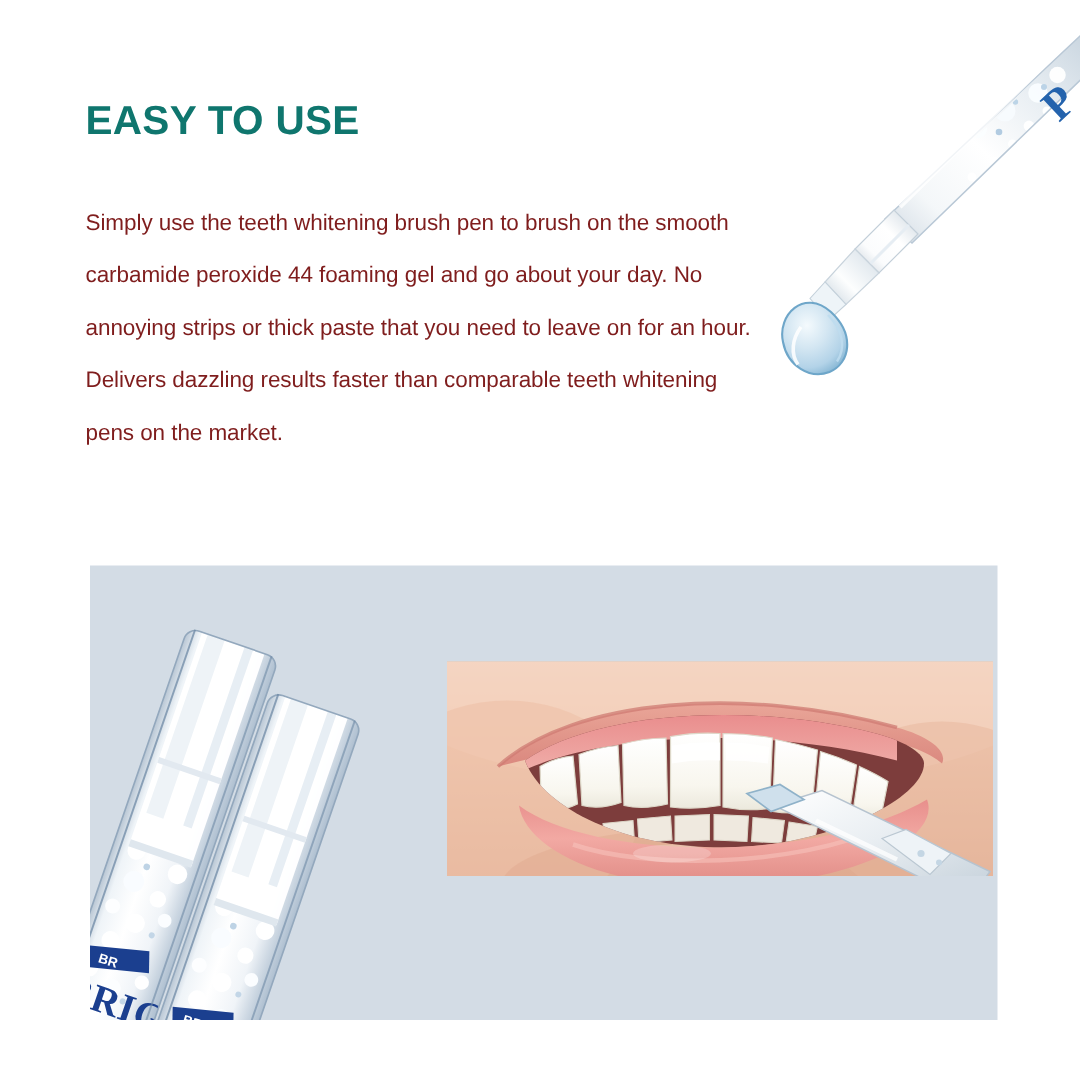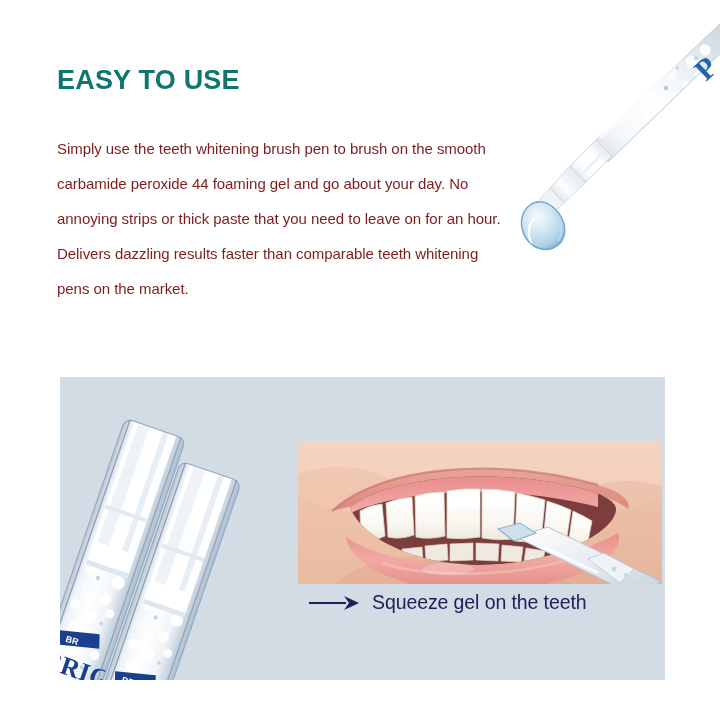--- a/index.html
+++ b/index.html
@@ -407,21 +407,14 @@
           <path d="M200 88 L222 82 L238 92 L216 100 Z" fill="#cfe0ec" stroke="#8fb2c9" stroke-width="1.1"></path>
           <path d="M246 106 L300 132" stroke="#ffffff" stroke-width="3" opacity="0.75" fill="none"></path>
           <path d="M290 118 L306 112 L336 128 L322 142 Z" fill="#eef3f7" stroke="#bac7d2" stroke-width="0.8"></path>
           <circle cx="316" cy="128" r="2.4" fill="#c4d6e4"></circle>
           <circle cx="328" cy="134" r="2" fill="#c4d6e4"></circle>
         </g>
       </g>
     </svg>
   </figure>
 
-  <div id="caption-row">
-    <svg id="caption-arrow" width="52" height="18" viewBox="0 0 52 18">
-      <line x1="1" y1="9" x2="38" y2="9" stroke="#20215a" stroke-width="2"></line>
-      <path d="M36 2 L51 9 L36 16 L41 9 Z" fill="#20215a"></path>
-    </svg>
-    <span id="caption-text">Squeeze gel on the teeth</span>
-  </div>
 
 </section>
 
 </body></html>

